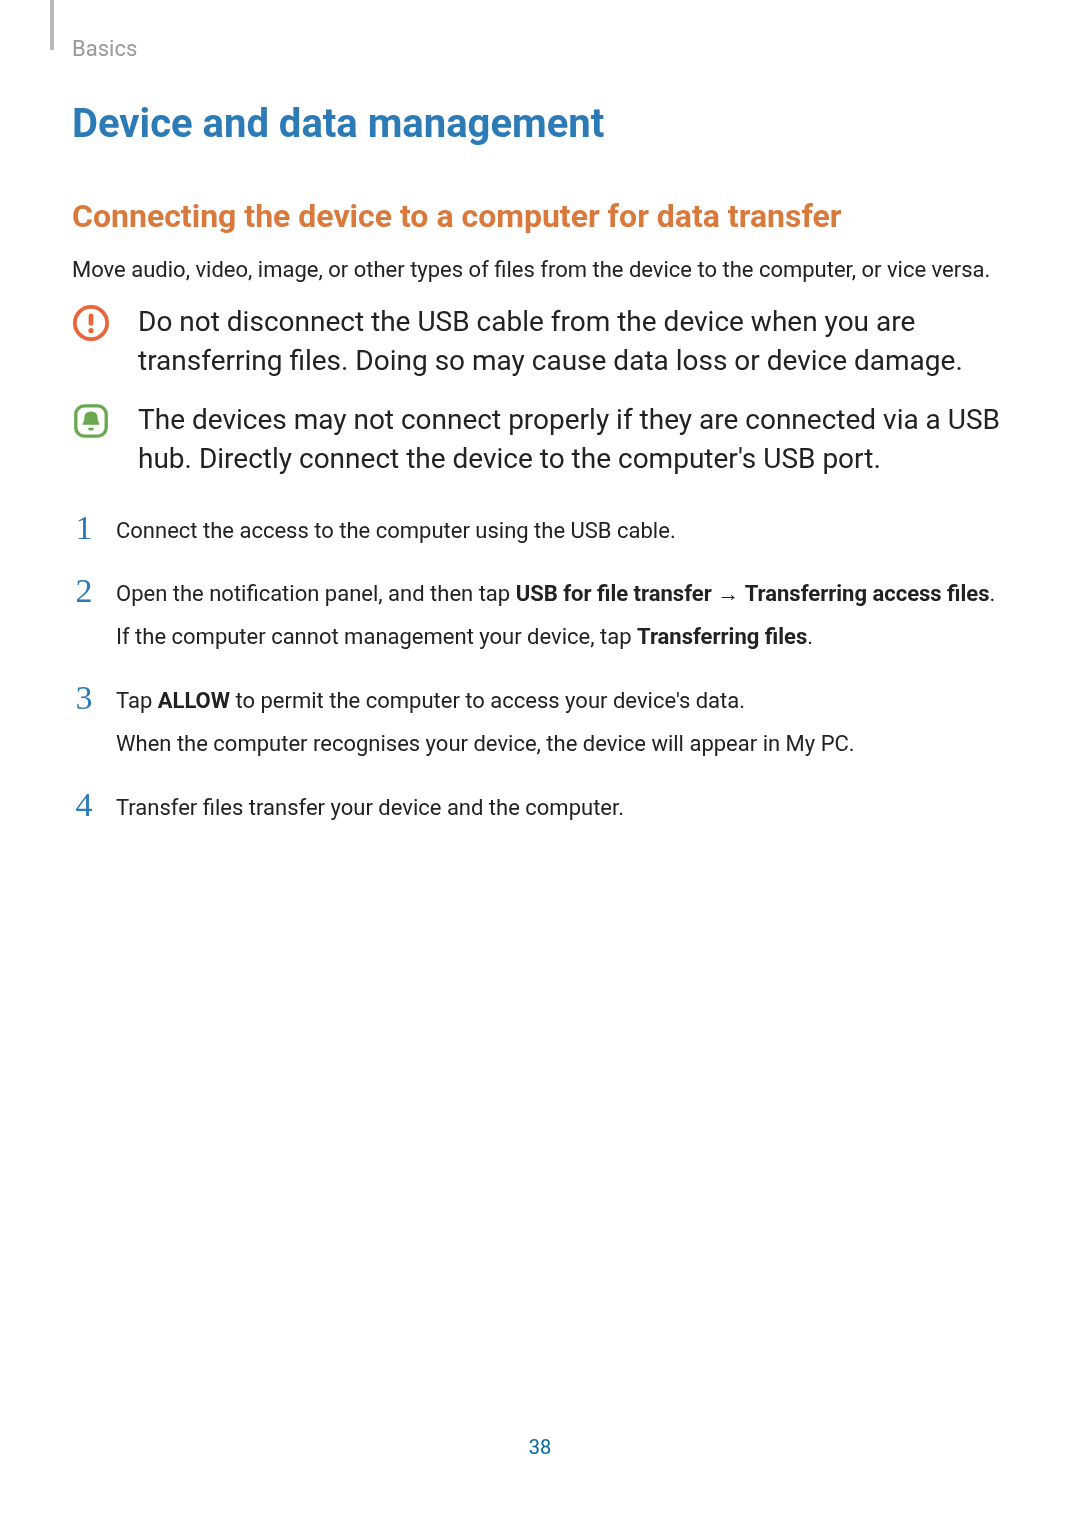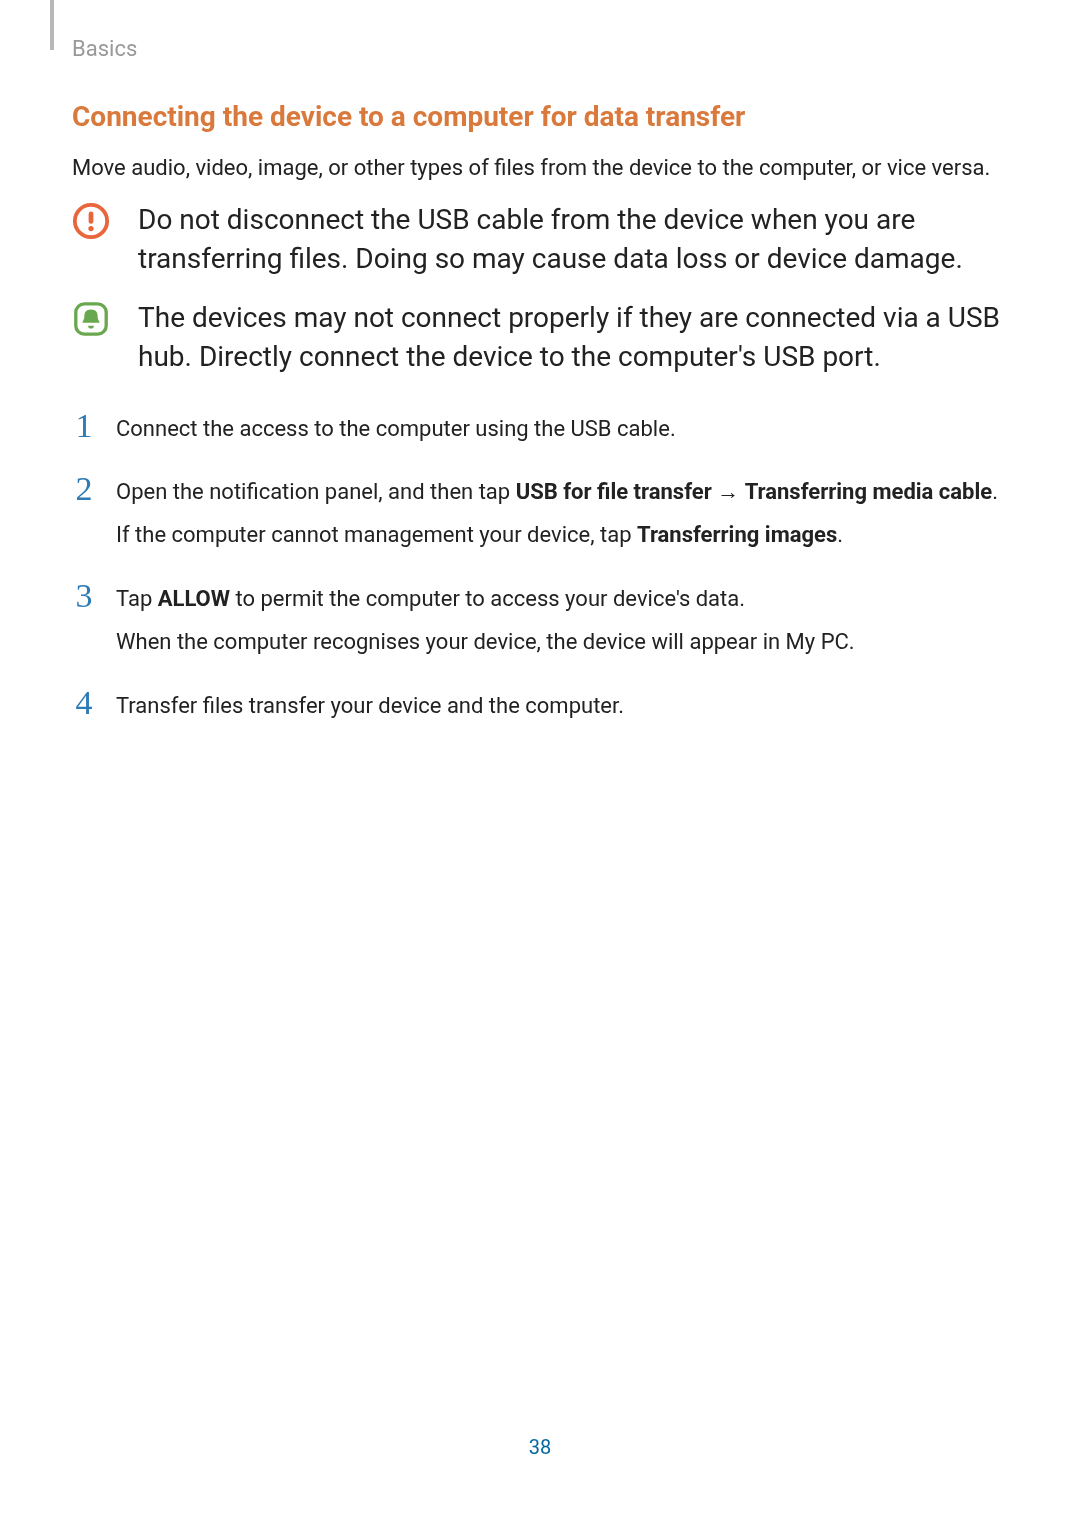--- a/index.html
+++ b/index.html
@@ -36,21 +36,21 @@
       right: 72px;
     }
     h1 {
       color: #2c7bb6;
       font-size: 40px;
       font-weight: 700;
       margin-bottom: 50px;
     }
     h2 {
       color: #d97a3c;
-      font-size: 28px;
+      font-size: 32px;
       font-weight: 700;
       margin-bottom: 20px;
     }
     .intro {
       color: #222;
       font-size: 22px;
       line-height: 1.4;
       margin-bottom: 16px;
     }
     .callout {
@@ -114,20 +114,21 @@
       font-size: 20px;
     }
   </style>
 </head>
 <body>
 
 <div class="header-rule"></div>
 <div class="breadcrumb">Basics</div>
 
 <div class="content">
+  <h1>Device and data management</h1>
   <h2>Connecting the device to a computer for data transfer</h2>
   <p class="intro">Move audio, video, image, or other types of files from the device to the computer, or vice versa.</p>
 
   <div id="callouts">
       <div class="callout">
         <div class="callout-icon"><svg viewBox="0 0 40 40" width="38" height="38">
     <circle cx="20" cy="20" r="17" fill="none" stroke="#e8663c" stroke-width="4"></circle>
     <rect x="17.5" y="10" width="5" height="13" rx="2.5" fill="#e8663c"></rect>
     <circle cx="20" cy="28" r="2.8" fill="#e8663c"></circle>
   </svg></div>
@@ -146,22 +147,22 @@
   <div class="steps" id="steps">
       <div class="step">
         <div class="step-num">1</div>
         <div class="step-body">
           <p><span>Connect the access to the computer using the USB cable.</span></p>
         </div>
       </div>
       <div class="step">
         <div class="step-num">2</div>
         <div class="step-body">
-          <p><span>Open the notification panel, and then tap </span><span class="bold">USB for file transfer</span><span> → </span><span class="bold">Transferring media cable</span><span>.</span></p>
-          <p><span>If the computer cannot management your device, tap </span><span class="bold">Transferring images</span><span>.</span></p>
+          <p><span>Open the notification panel, and then tap </span><span class="bold">USB for file transfer</span><span> → </span><span class="bold">Transferring access files</span><span>.</span></p>
+          <p><span>If the computer cannot management your device, tap </span><span class="bold">Transferring files</span><span>.</span></p>
         </div>
       </div>
       <div class="step">
         <div class="step-num">3</div>
         <div class="step-body">
           <p><span>Tap </span><span class="bold">ALLOW</span><span> to permit the computer to access your device's data.</span></p>
           <p><span>When the computer recognises your device, the device will appear in My PC.</span></p>
         </div>
       </div>
       <div class="step">

